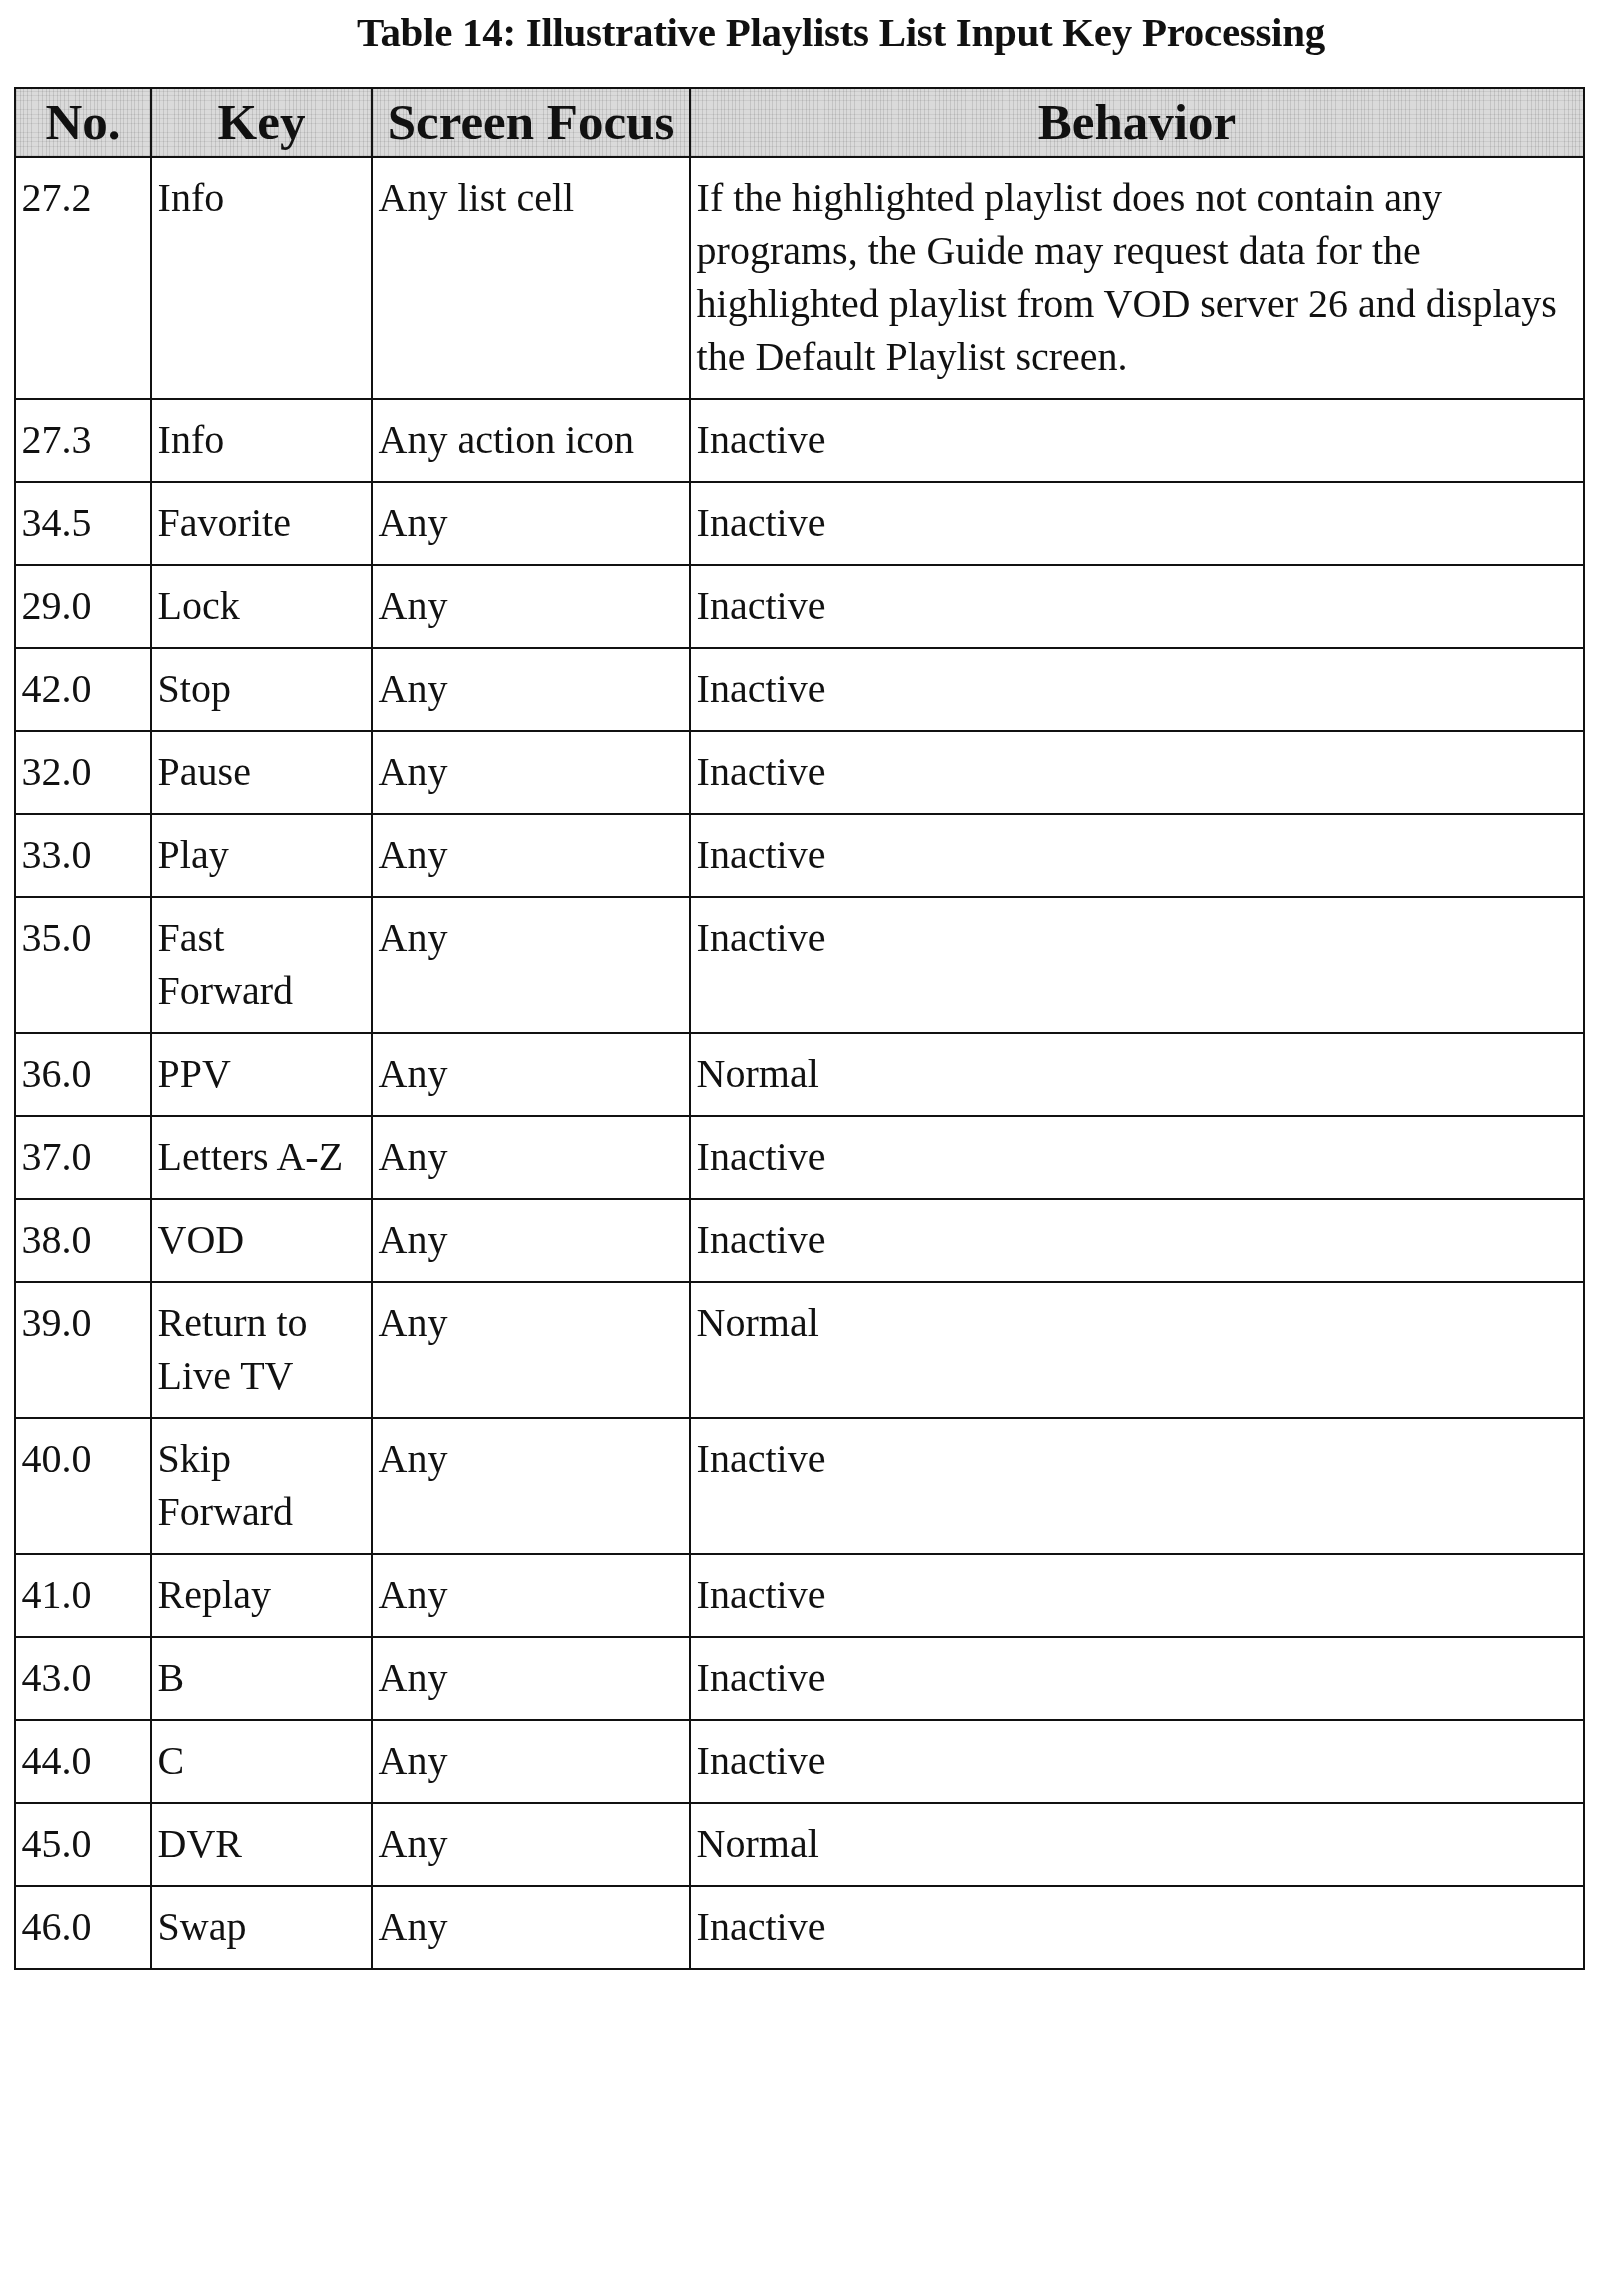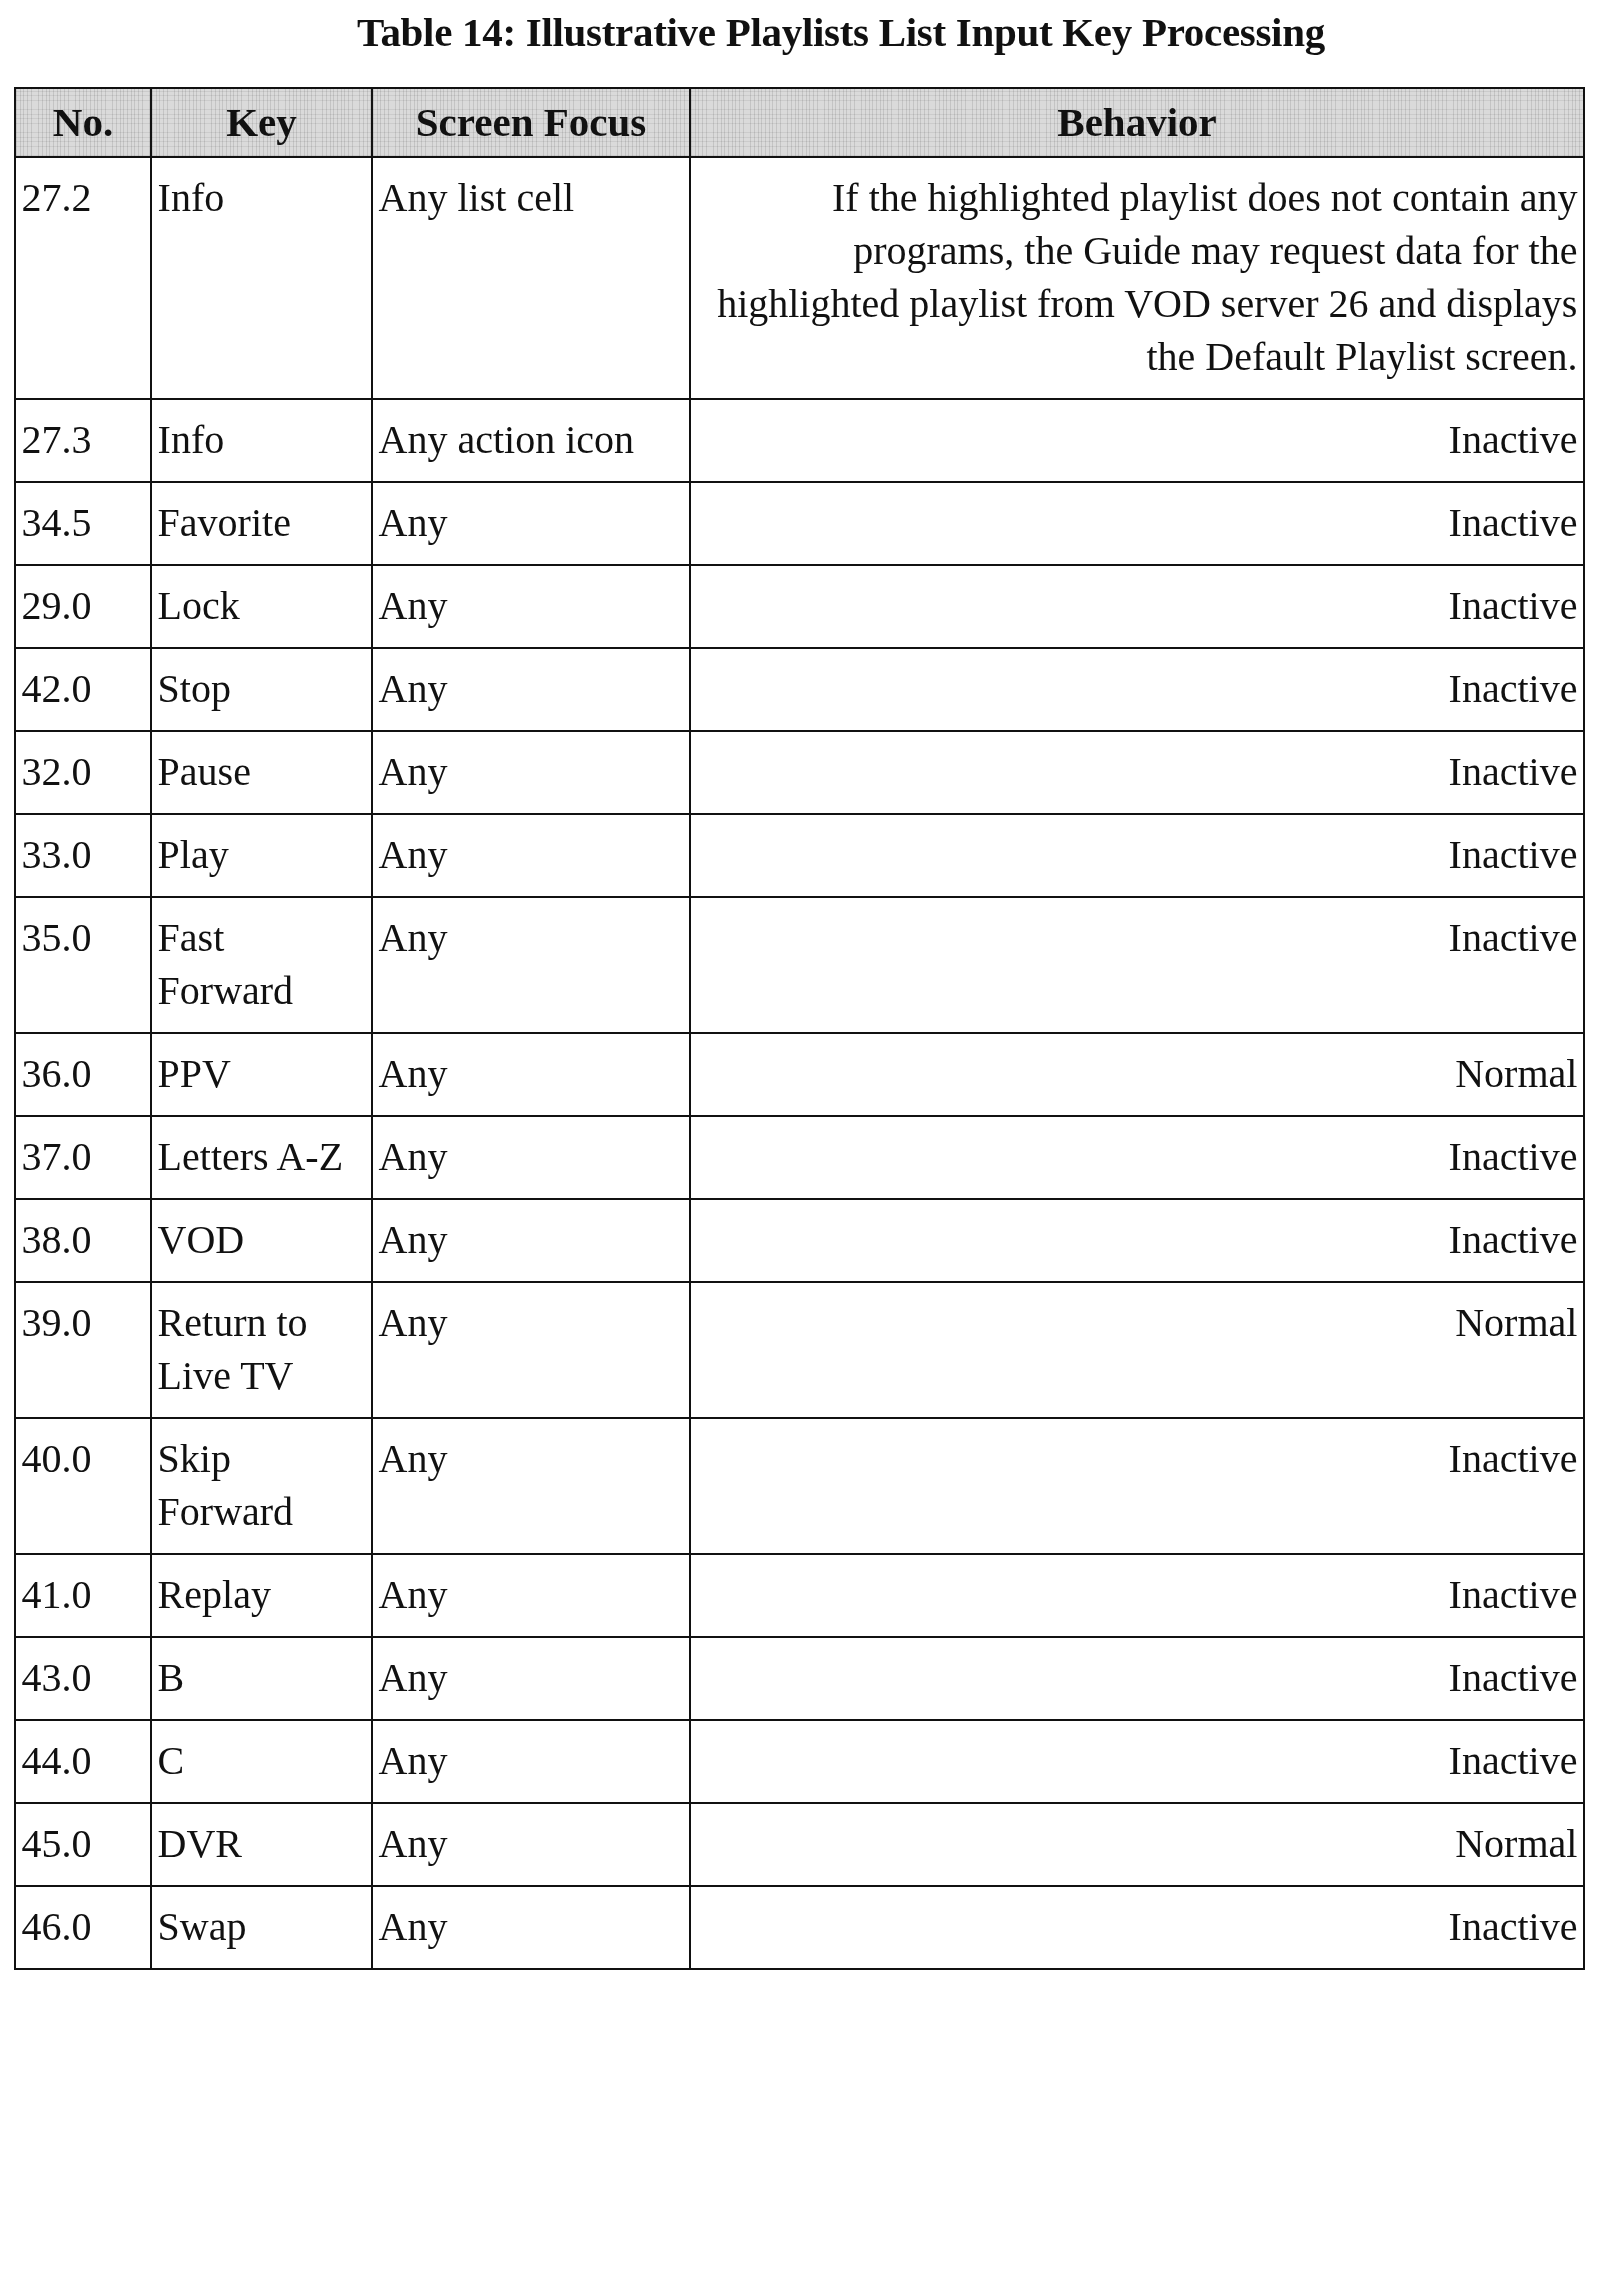--- a/index.html
+++ b/index.html
@@ -3,31 +3,31 @@
 <meta charset="utf-8">
 <style>
   html, body { margin: 0; padding: 0; background: #ffffff; }
   body { width: 1602px; height: 2292px; position: relative; overflow: hidden;
          font-family: "Liberation Serif", "DejaVu Serif", serif; color: #111; }
   .title { position: absolute; left: 0; width: 1602px; top: 7.4px; text-align: center;
            font-weight: bold; font-size: 41px; line-height: 50px; letter-spacing: -0.3px; padding-left: 40px; }
   table.keys { position: absolute; left: 14px; top: 87px; width: 1571px;
                border-collapse: collapse; table-layout: fixed; }
   table.keys th, table.keys td { border: 2.3px solid #111; vertical-align: top; padding: 0 5.6px; }
-  table.keys th { height: 67px; font-weight: bold; font-size: 41px; line-height: 67px; text-align: center;
+  table.keys th { height: 67px; font-weight: bold; font-size: 51px; line-height: 67px; text-align: center;
                   background-color: #dadada;
                   background-image:
                     repeating-linear-gradient(90deg, rgba(0,0,0,0.10) 0 0.9px, transparent 0.9px 3.7px),
                     repeating-linear-gradient(0deg, rgba(0,0,0,0.07) 0 0.9px, transparent 0.9px 4.6px); }
   table.keys td { font-size: 40px; line-height: 53px; padding-top: 13px; padding-bottom: 15px; }
   col.c-no { width: 136px; }
   col.c-key { width: 221px; }
   col.c-focus { width: 318px; }
   col.c-beh { width: auto; }
-  td.behavior { padding-left: 5.6px; padding-right: 9.3px; text-align: right; }
+  td.behavior { padding-left: 5.6px; padding-right: 9.3px; }
 </style>
 </head>
 <body>
 
 <div class="title">Table 14:  Illustrative Playlists List Input Key Processing</div>
 
 <table class="keys">
   <colgroup>
     <col class="c-no">
       <col class="c-key">

